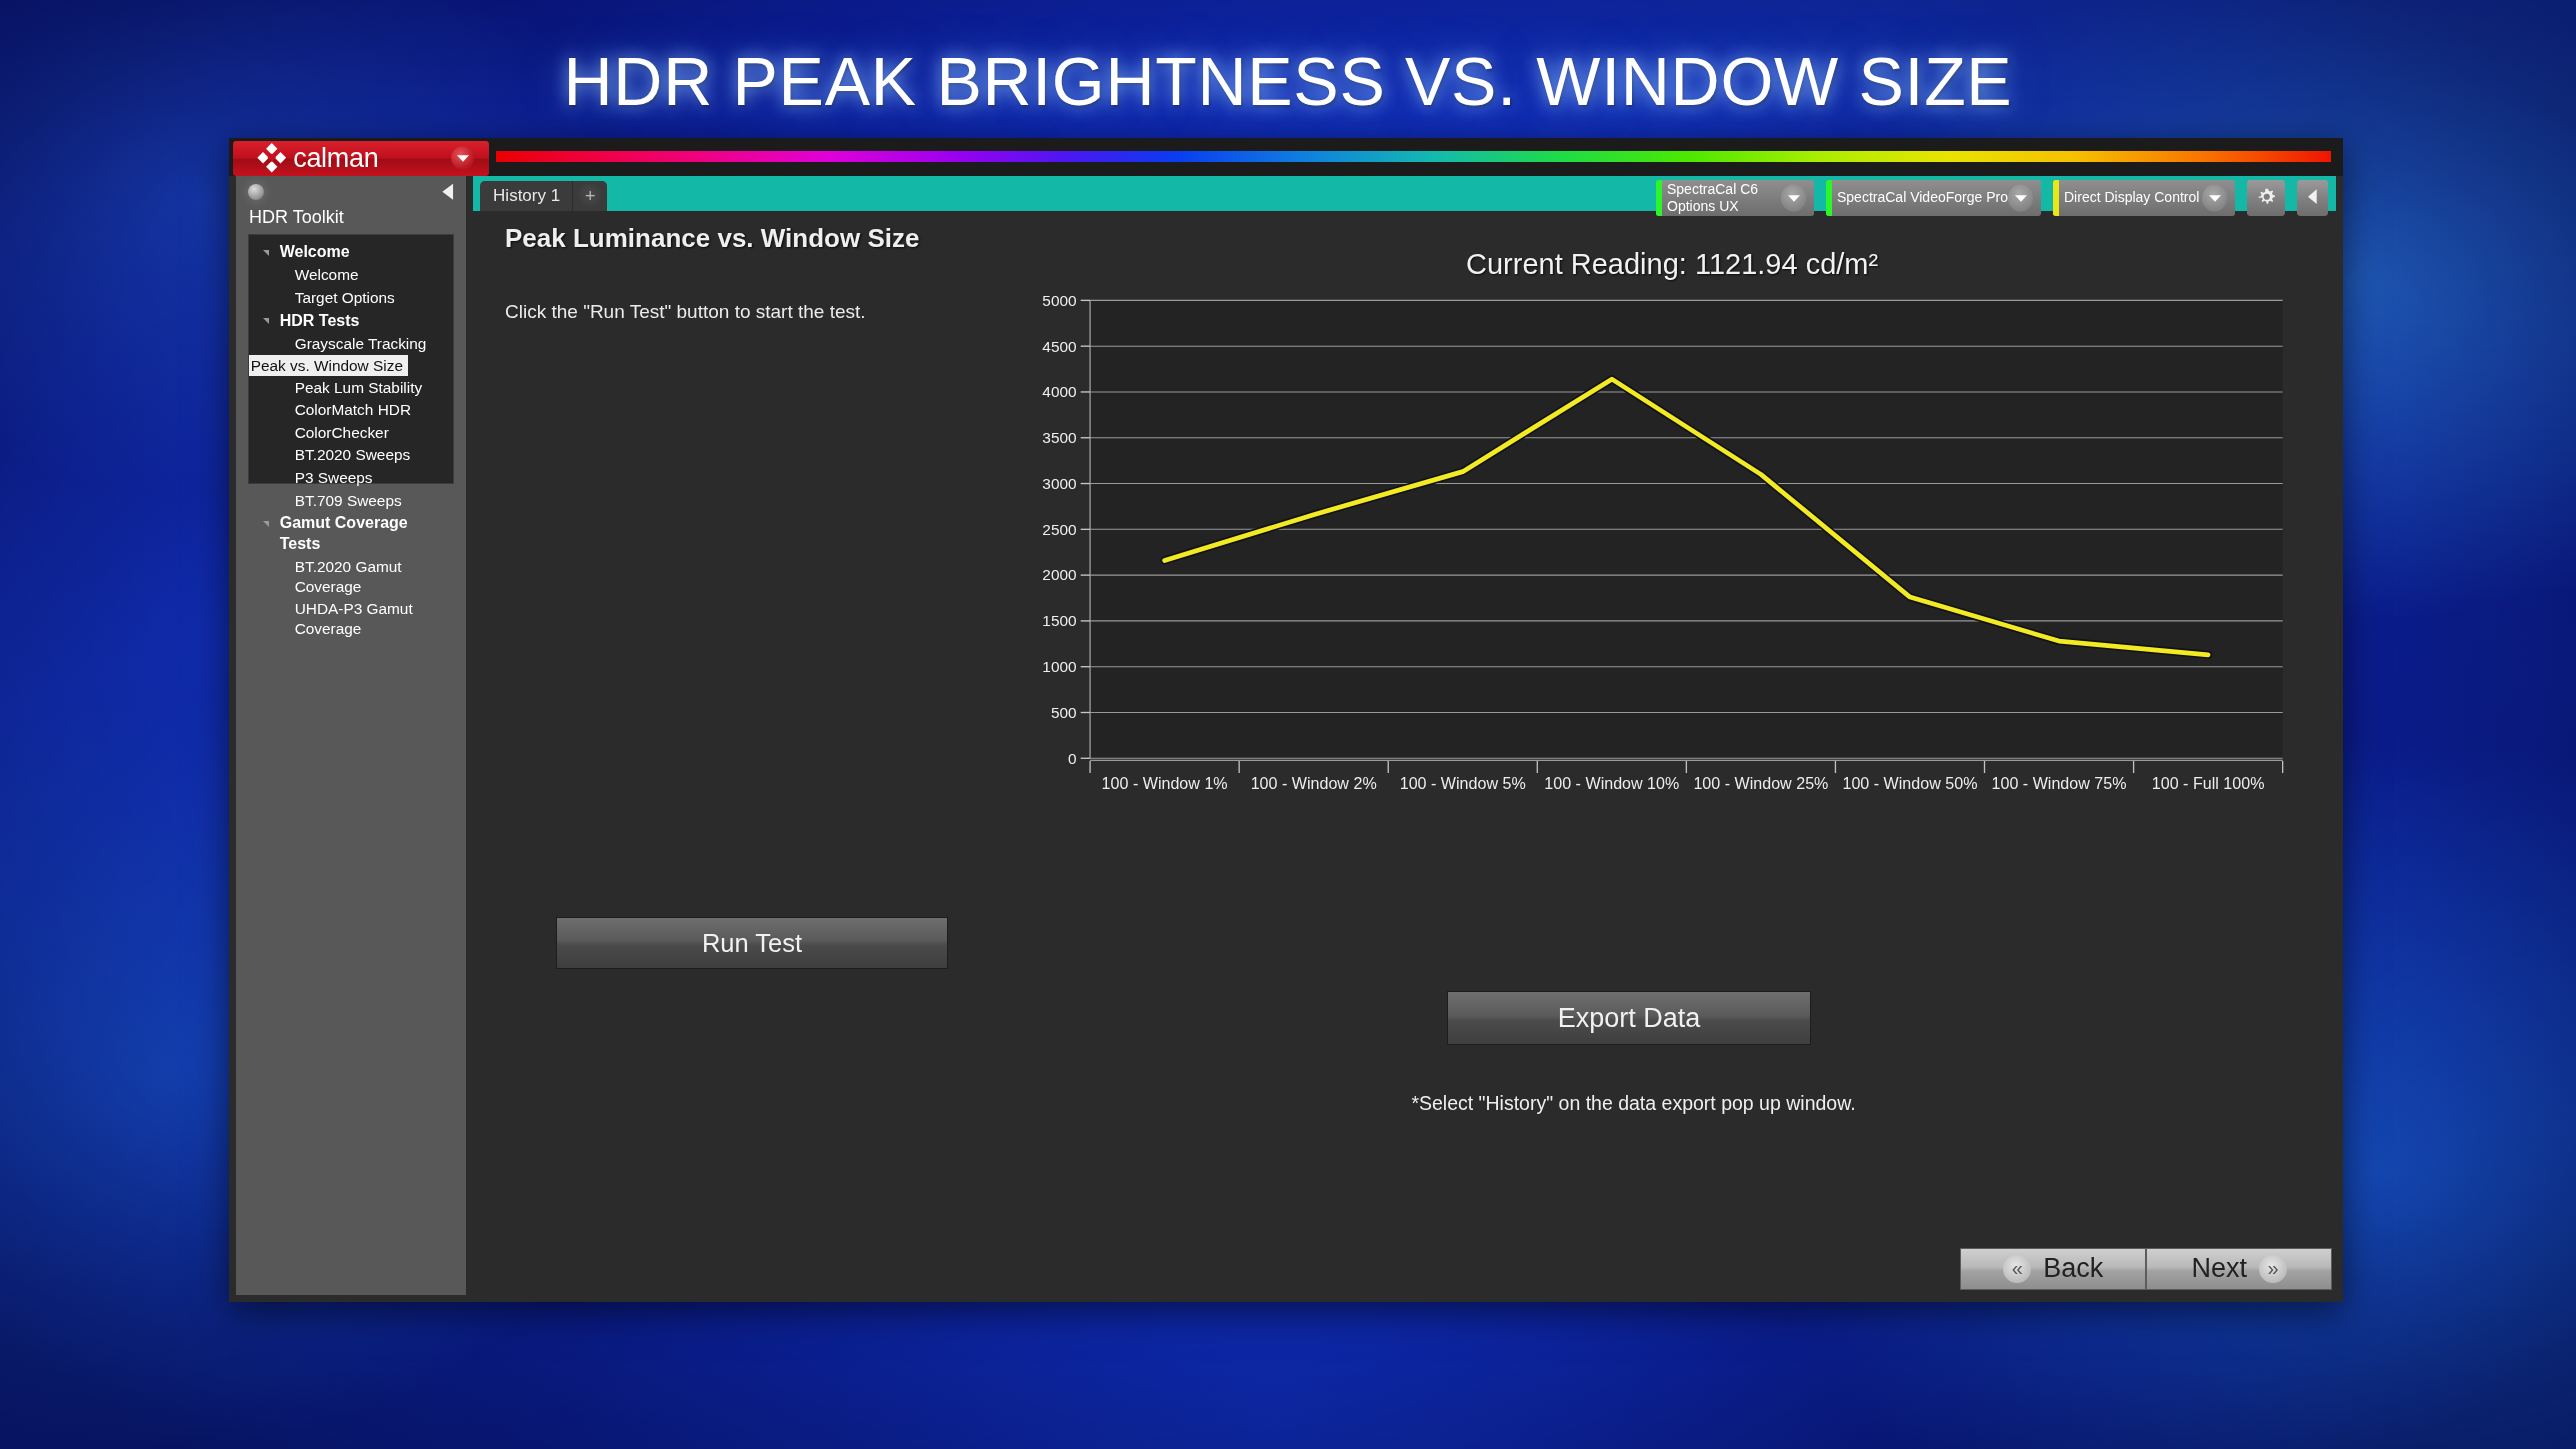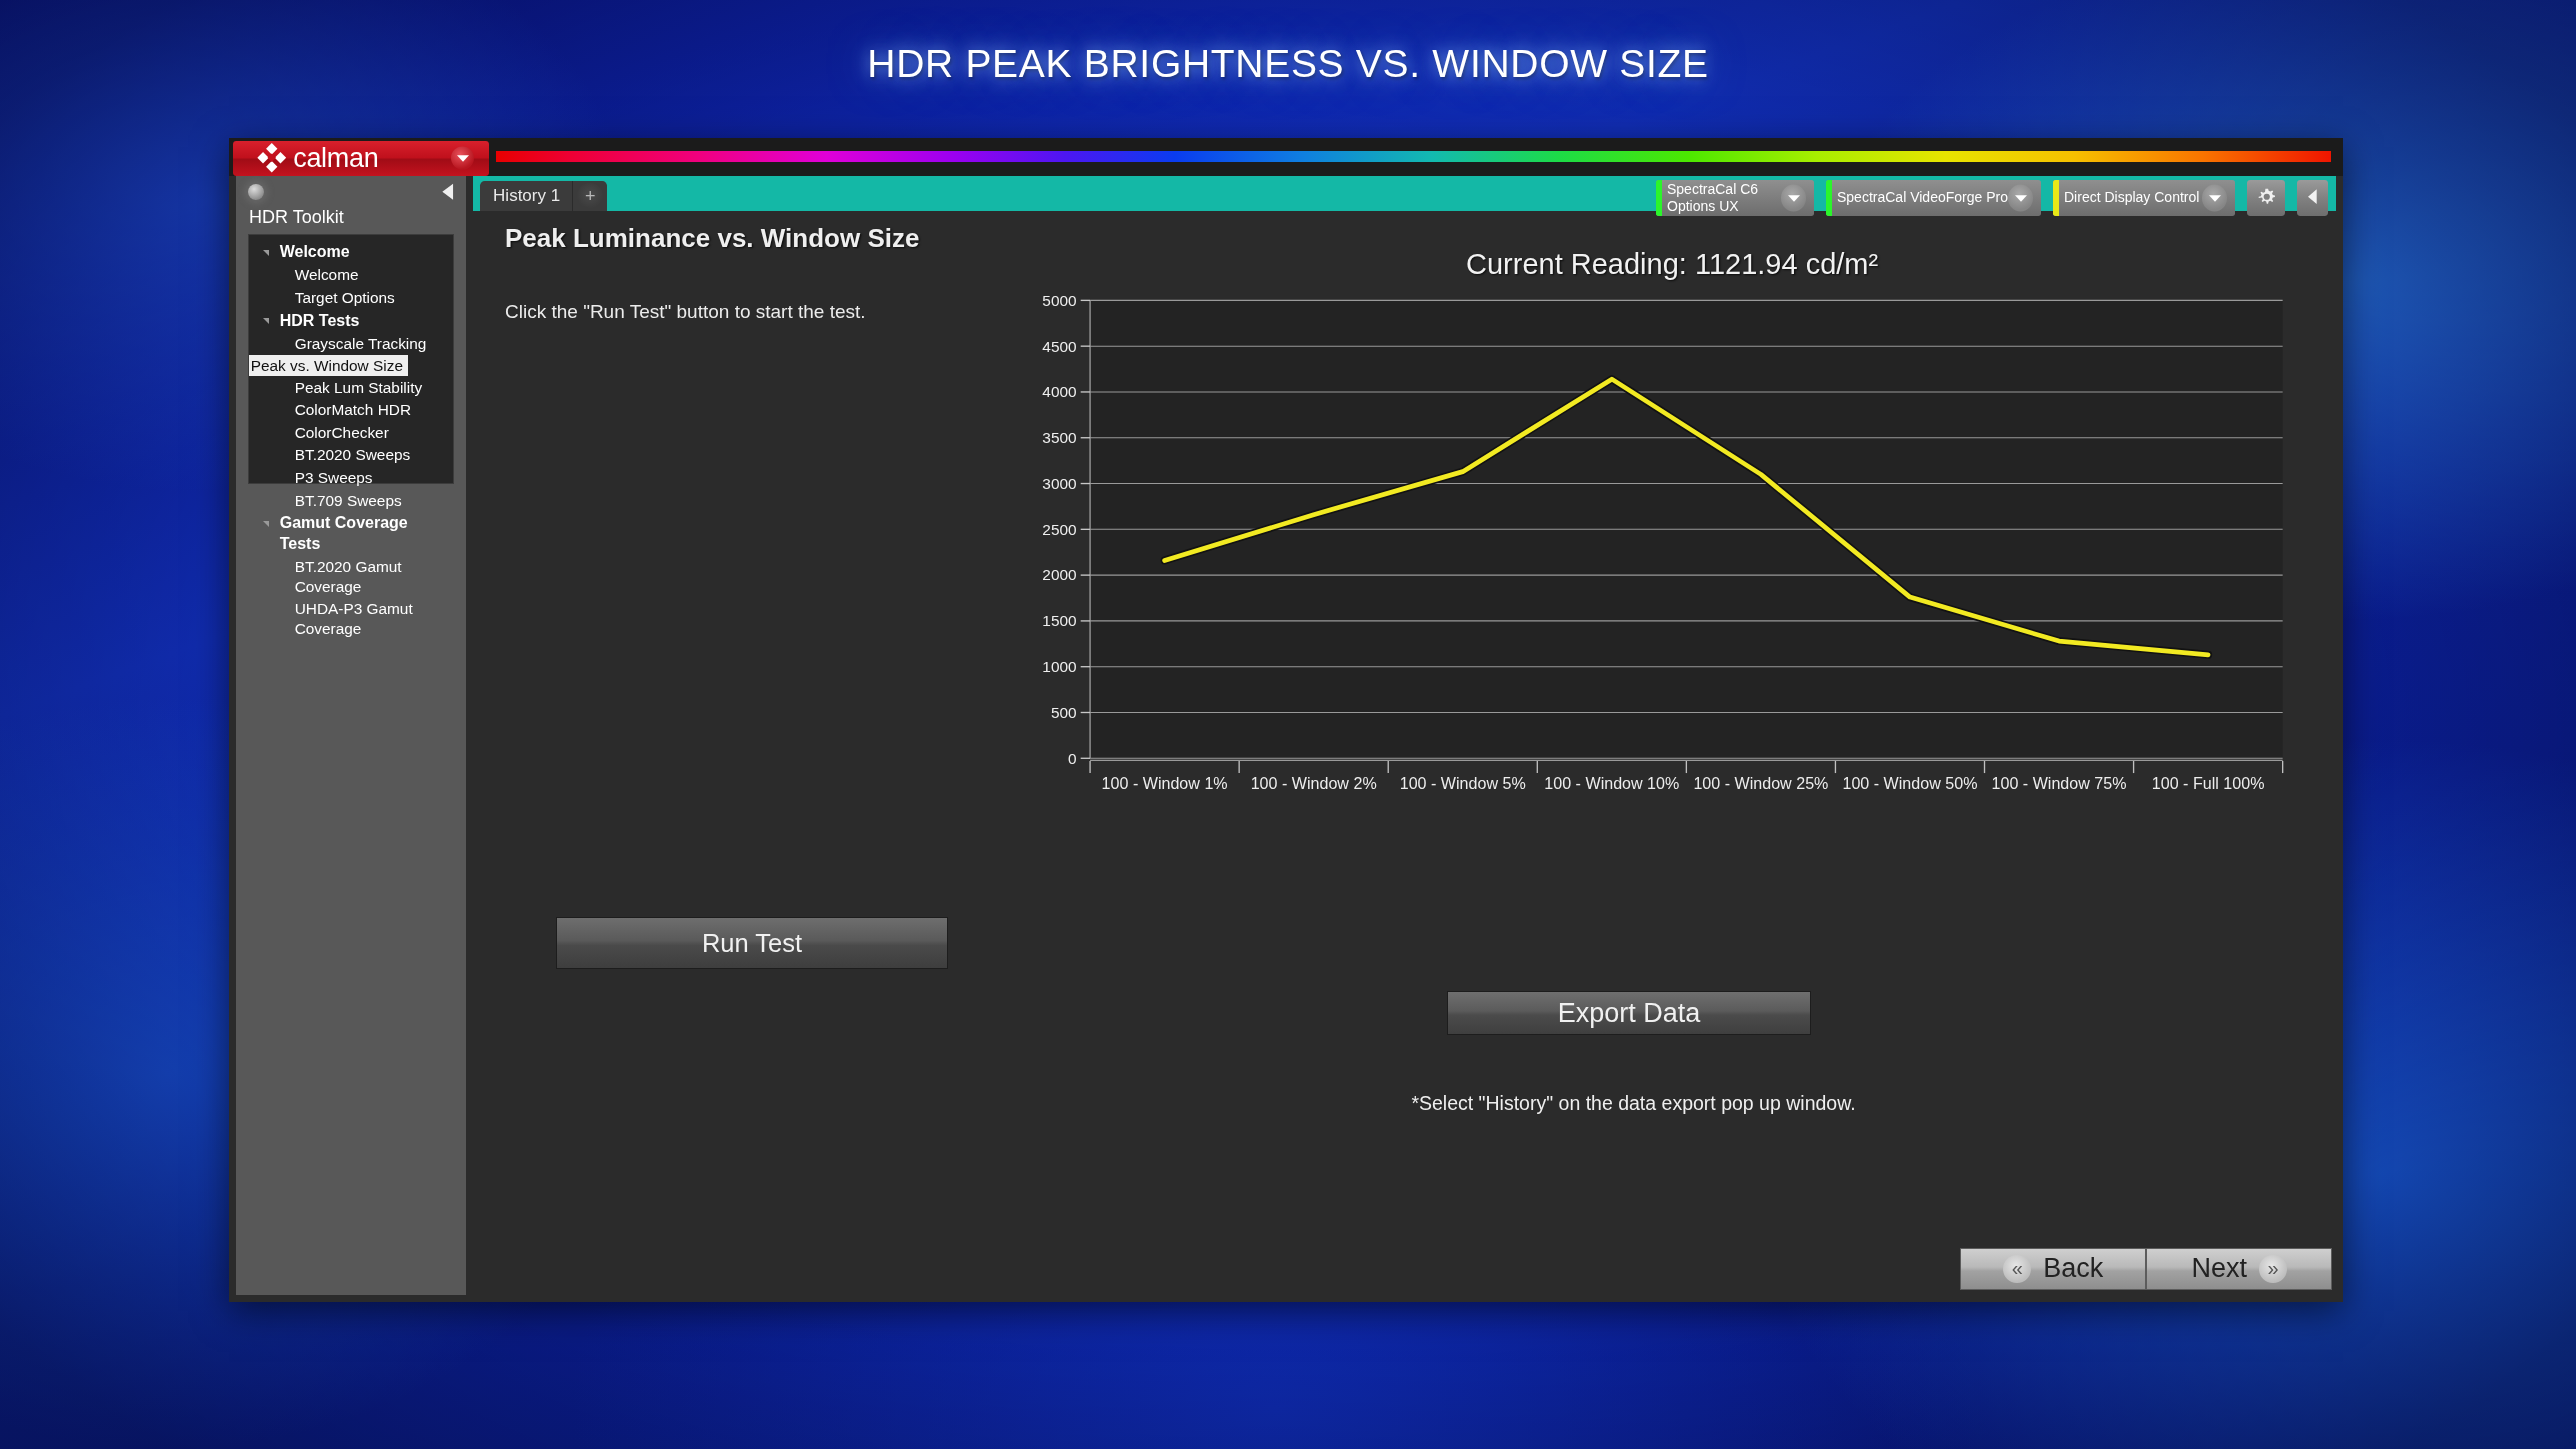--- a/index.html
+++ b/index.html
@@ -23,21 +23,21 @@
   #vignette {
     position: absolute; inset: 0;
     background: radial-gradient(ellipse 1610px 1006px at 1288px 725px, rgba(0,0,0,0) 40%, rgba(0,0,0,0.45) 100%);
     pointer-events: none;
   }
   
   #slide-title {
     position: absolute; top: 42px; left: 0; width: 100%;
     text-align: center;
     color: #ffffff;
-    font-size: 39px;
+    font-size: 68px;
     letter-spacing: 0.7px;
     text-shadow: 0 0 17.4px rgba(140,190,255,.95), 0 0 40px rgba(90,150,255,.6), 1.3px 2px 3.4px rgba(0,0,0,.5);
     font-weight: 400;
   }
   
   #app-window {
     position: absolute;
     left: 229px; top: 138px;
     width: 2114px; height: 1164px;
     background: #2b2b2b;
@@ -194,21 +194,21 @@
     display: flex; align-items: center; justify-content: center;
   }
   
   #chart-wrap {
     position: absolute; left: 550px; top: 119px; width: 1261px; height: 517px;
   }
   #chart-svg { width: 100%; height: 100%; display: block; }
   
   #export-data {
     position: absolute; left: 974px; top: 815px;
-    width: 364px; height: 44px;
+    width: 364px; height: 54px;
     background: linear-gradient(to bottom, #6f6f6f 0%, #5b5b5b 45%, #4b4b4b 55%, #3f3f3f 100%);
     border: 1.3px solid #1d1d1d;
     color: #f1f1f1; font-size: 27px;
     display: flex; align-items: center; justify-content: center;
   }
   #export-note {
     position: absolute; left: 892px; top: 916px; width: 537px;
     text-align: center;
     color: #efefef; font-size: 19.5px;
   }

